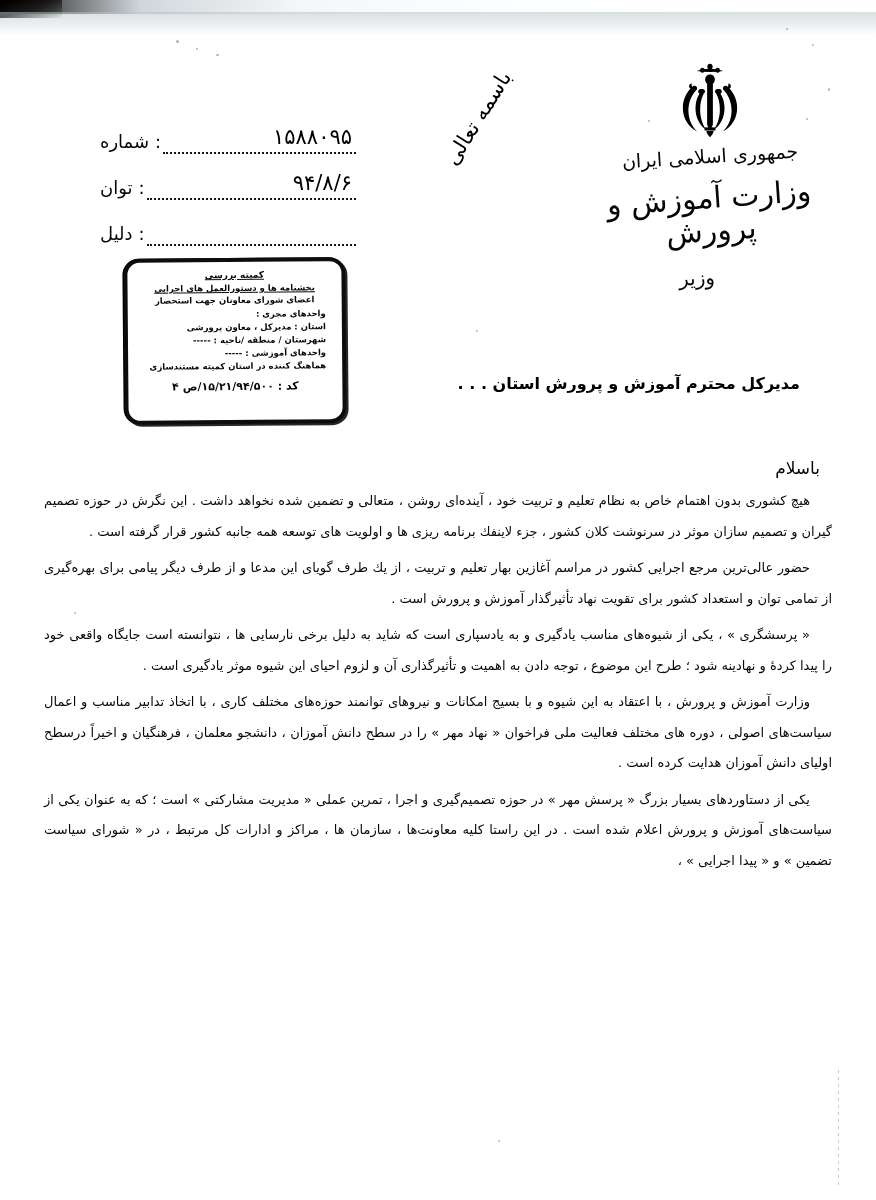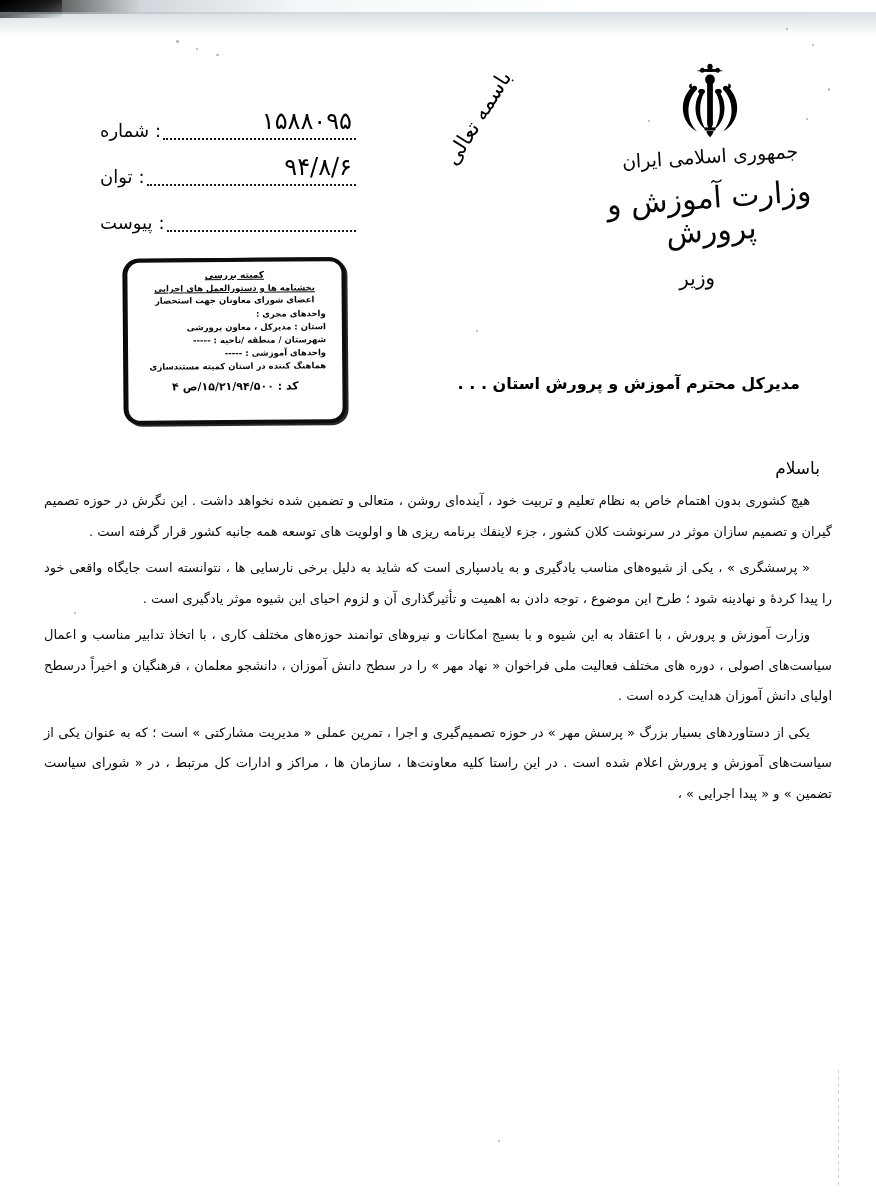--- a/index.html
+++ b/index.html
@@ -94,39 +94,39 @@
     margin-right: 26px;
   }
 
   
   .meta { position: absolute; left: 96px; top: 108px; width: 260px; }
   .meta-row {
     position: relative;
     height: 46px;
     display: flex;
     flex-direction: row-reverse;
-    align-items: center;
+    align-items: flex-end;
   }
   .meta-label {
     font-size: 18px;
     white-space: nowrap;
     padding-left: 4px;
     padding-bottom: 2px;
   }
   .meta-colon { font-size: 18px; padding: 0 2px 2px 6px; }
   .meta-dots {
     flex: 1;
     border-bottom: 2px dotted #1a1a1a;
     height: 16px;
     position: relative;
   }
   .meta-value {
     position: absolute;
     right: 4px; bottom: 3px;
-    font-size: 24px;
+    font-size: 21px;
     letter-spacing: 3px;
     white-space: nowrap;
     color: #000;
   }
 
   
   .stamp {
     position: absolute;
     left: 124px; top: 258px;
     width: 222px; height: 166px;
@@ -250,21 +250,21 @@
       </span>
     </div>
     <div class="meta-row">
       <span class="meta-label">توان</span>
       <span class="meta-colon">:</span>
       <span class="meta-dots">
         <span class="meta-value">۹۴/۸/۶</span>
       </span>
     </div>
     <div class="meta-row">
-      <span class="meta-label">پیوست</span>
+      <span class="meta-label">دلیل</span>
       <span class="meta-colon">:</span>
       <span class="meta-dots">
         <span class="meta-value"></span>
       </span>
     </div>
   </div>
 
   <div class="stamp">
     <div class="stamp-title">کمیته بررسی</div>
     <div class="stamp-sub">بخشنامه ها و دستورالعمل های اجرایی</div>
@@ -276,18 +276,19 @@
     <div class="stamp-line right">هماهنگ کننده در استان کمیته مستندسازی</div>
     <div class="stamp-code">کد  :  ۱۵/۲۱/۹۴/۵۰۰/ص ۴</div>
   </div>
 
   <div class="addressee">مدیرکل محترم آموزش و پرورش استان . . .</div>
 
   <div class="salutation">باسلام</div>
 
   <div class="body">
     <p class="indent">هیچ کشوری بدون اهتمام خاص به نظام تعلیم و تربیت خود ، آینده‌ای روشن ، متعالی و تضمین شده نخواهد داشت . این نگرش در حوزه تصمیم گیران و تصمیم سازان موثر در سرنوشت کلان کشور ، جزء لاینفك برنامه ریزی ها و اولویت های توسعه همه جانبه کشور قرار گرفته است .</p>
+    <p class="indent">حضور عالی‌ترین مرجع اجرایی کشور در مراسم آغازین بهار تعلیم و تربیت ، از یك طرف گویای این مدعا و از طرف دیگر پیامی برای بهره‌گیری از تمامی توان و استعداد کشور برای تقویت نهاد تأثیرگذار آموزش و پرورش است .</p>
     <p class="indent">« <b>پرسشگری</b> » ، یکی از شیوه‌های مناسب یادگیری و به یادسپاری است که شاید به دلیل برخی نارسایی ها ، نتوانسته است جایگاه واقعی خود را پیدا کردهٔ و نهادینه شود ؛ طرح این موضوع ، توجه دادن به اهمیت و تأثیرگذاری آن و لزوم احیای این شیوه موثر یادگیری است .</p>
     <p class="indent">وزارت آموزش و پرورش ، با اعتقاد به این شیوه و با بسیج امکانات و نیروهای توانمند حوزه‌های مختلف کاری ، با اتخاذ تدابیر مناسب و اعمال سیاست‌های اصولی ، دوره های مختلف فعالیت ملی فراخوان « <b>نهاد مهر</b> » را در سطح دانش آموزان ، دانشجو معلمان ، فرهنگیان و اخیراً درسطح اولیای دانش آموزان هدایت کرده است .</p>
     <p class="indent">یکی از دستاوردهای بسیار بزرگ « پرسش مهر » در حوزه تصمیم‌گیری و اجرا ، تمرین عملی « <b>مدیریت مشارکتی</b> » است ؛ که به عنوان یکی از سیاست‌های آموزش و پرورش اعلام شده است . در این راستا کلیه معاونت‌ها ، سازمان ها ، مراکز و ادارات کل مرتبط ، در « <b>شورای سیاست تضمین</b> » و « <b>پیدا اجرایی</b> » ،</p>
   </div>
 
 </div>
 
 </body></html>

